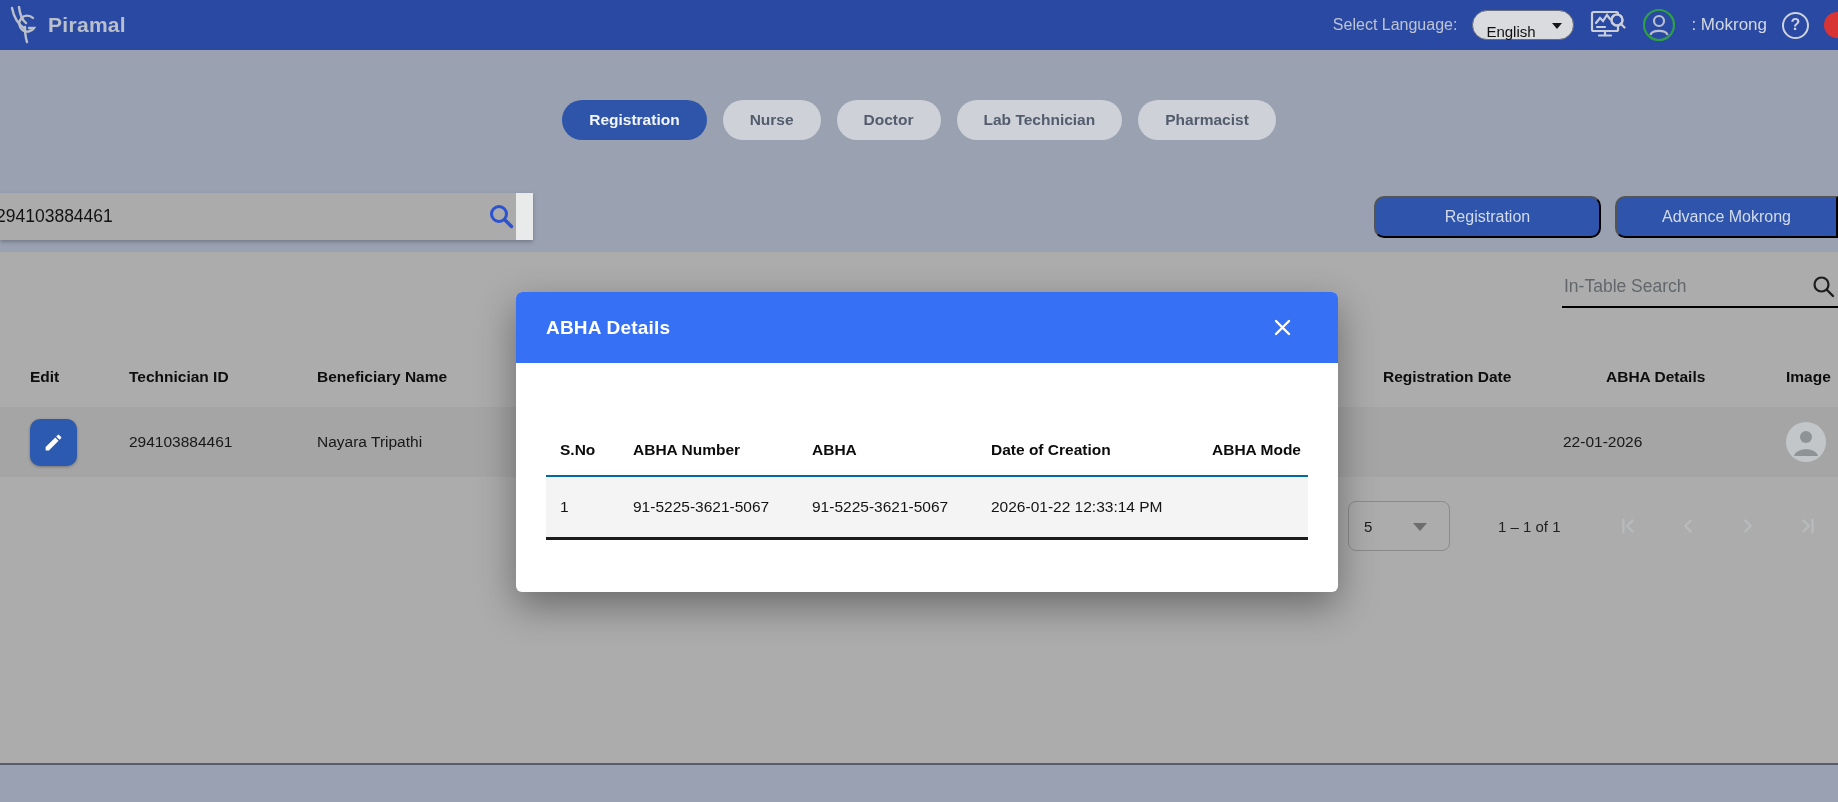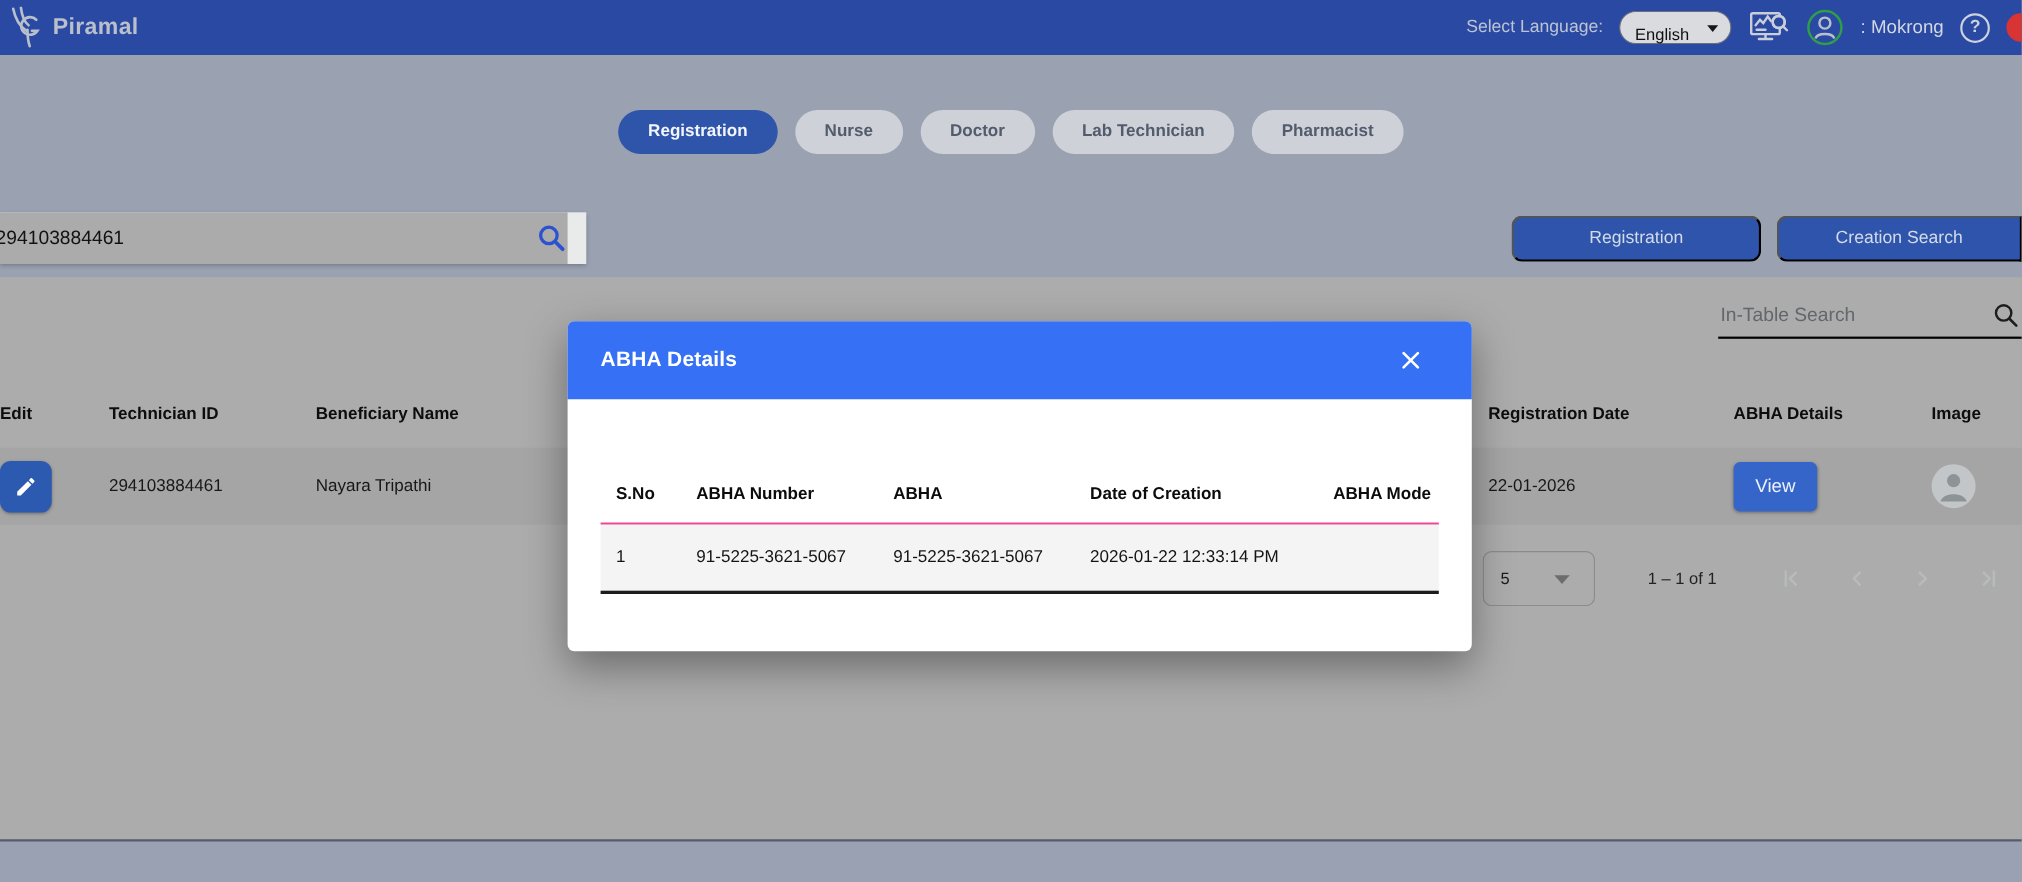--- a/index.html
+++ b/index.html
@@ -57,21 +57,21 @@
   .in-table-search input { width:238px; border:none; outline:none; background:transparent;
                            font-family:"Liberation Sans", sans-serif; font-size:17.5px;
                            color:#2a2d31; padding:8px 0 0 2px; }
   .in-table-search input::placeholder { color:#63676c; opacity:1; }
   .in-table-search-icon { position:absolute; right:2px; top:6px; }
 
   .thead, .trow { display:flex; left:0; right:0; position:absolute; }
   .thead { top:116px; font-weight:700; font-size:15.5px; color:#0d0d0d; }
   .trow  { top:155px; height:70px; background:#a5a5a5; align-items:center;
            font-size:15.5px; color:#181818; }
-  .c { padding-left:0; flex:none; }
+  .c { padding-left:30px; flex:none; }
   .c-edit { width:99px; } .c-benid { width:188px; } .c-benname { flex:1; }
   .c-regdate { width:223px; } .c-abha { width:180px; } .c-image { width:82px; }
 
   .edit-btn { width:47px; height:47px; border-radius:10px; background:#2c5ab0; border:none;
               display:flex; align-items:center; justify-content:center; cursor:pointer;
               box-shadow:0 1px 3px rgba(0,0,0,.3); }
   .view-btn { width:76px; height:45px; border-radius:6px; background:#3565c8; border:none;
               color:#eef2fa; font-size:17px; font-family:"Liberation Sans", sans-serif;
               cursor:pointer; box-shadow:0 1px 3px rgba(0,0,0,.3); }
   .avatar { width:40px; height:40px; border-radius:50%; background:#c3c6c8;
@@ -96,21 +96,21 @@
   
   .modal { position:absolute; left:516px; top:292px; width:822px; height:300px;
            background:#ffffff; border-radius:6px; box-shadow:0 14px 38px rgba(0,0,0,.38); z-index:10; }
   .modal-header { height:71px; background:#3670f4; border-radius:6px 6px 0 0;
                   display:flex; align-items:center; padding:0 30px; }
   .modal-title { color:#ffffff; font-size:19px; font-weight:600; letter-spacing:.2px; }
   .modal-close { margin-left:auto; margin-right:12px; background:none; border:none; cursor:pointer;
                  display:flex; align-items:center; justify-content:center; padding:4px; }
   .modal-table { margin:78px 30px 0; }
   .m-head { display:flex; font-weight:700; font-size:15.5px; color:#0c0c0c;
-            padding-bottom:16px; border-bottom:2px solid #ec4899; }
+            padding-bottom:16px; border-bottom:2px solid #0369a1; }
   .m-row { display:flex; align-items:center; height:63px; background:#f4f4f4;
            border-bottom:3px solid #1c1c1c; font-size:15.5px; color:#141414; }
   .mc { padding-left:14px; flex:none; }
   .mc1 { width:73px; } .mc2 { width:179px; } .mc3 { width:179px; }
   .mc4 { width:221px; } .mc5 { flex:1; }
 
   svg { display:block; }
 </style>
 </head>
 <body>
@@ -186,21 +186,21 @@
   </div>
   <span class="main-search-icon">
     <svg width="27" height="27" viewBox="0 0 27 27">
       <circle cx="11" cy="11" r="7.5" fill="none" stroke="#2c52cf" stroke-width="3"></circle>
       <path d="M17 17 l6.5 6.5" stroke="#2c52cf" stroke-width="3.4" stroke-linecap="round"></path>
     </svg>
   </span>
 </div>
 
 <button class="action-btn btn-registration">Registration</button>
-<button class="action-btn btn-advance">Creation Search</button>
+<button class="action-btn btn-advance">Advance Mokrong</button>
 
 <section class="table-panel">
 
   <div class="in-table-search">
     <input type="text" placeholder="In-Table Search" style="">
     <span class="in-table-search-icon">
       <svg width="25" height="25" viewBox="0 0 25 25">
         <circle cx="10.5" cy="10.5" r="7" fill="none" stroke="#1d1d1d" stroke-width="2.2"></circle>
         <path d="M16 16 l6 6" stroke="#1d1d1d" stroke-width="2.4" stroke-linecap="round"></path>
       </svg>
@@ -222,23 +222,20 @@
         <span>
           <svg width="21" height="21" viewBox="0 0 24 24" fill="#ffffff">
             <path d="M3 17.25V21h3.75L17.81 9.94l-3.75-3.75L3 17.25zM20.71 7.04a1 1 0 0 0 0-1.41l-2.34-2.34a1 1 0 0 0-1.41 0l-1.83 1.83 3.75 3.75 1.83-1.83z"></path>
           </svg>
         </span>
       </button>
     </div>
     <div class="c c-benid">294103884461</div>
     <div class="c c-benname">Nayara Tripathi</div>
     <div class="c c-regdate">22-01-2026</div>
-    <div class="c c-abha">
-      <button class="view-btn">View</button>
-    </div>
     <div class="c c-image">
       <span class="avatar">
         <svg width="40" height="40" viewBox="0 0 40 40">
           <circle cx="20" cy="15" r="6" fill="#8e9396"></circle>
           <path d="M8 34 c2 -9 22 -9 24 0 z" fill="#8e9396"></path>
         </svg>
       </span>
     </div>
   </div>
 

